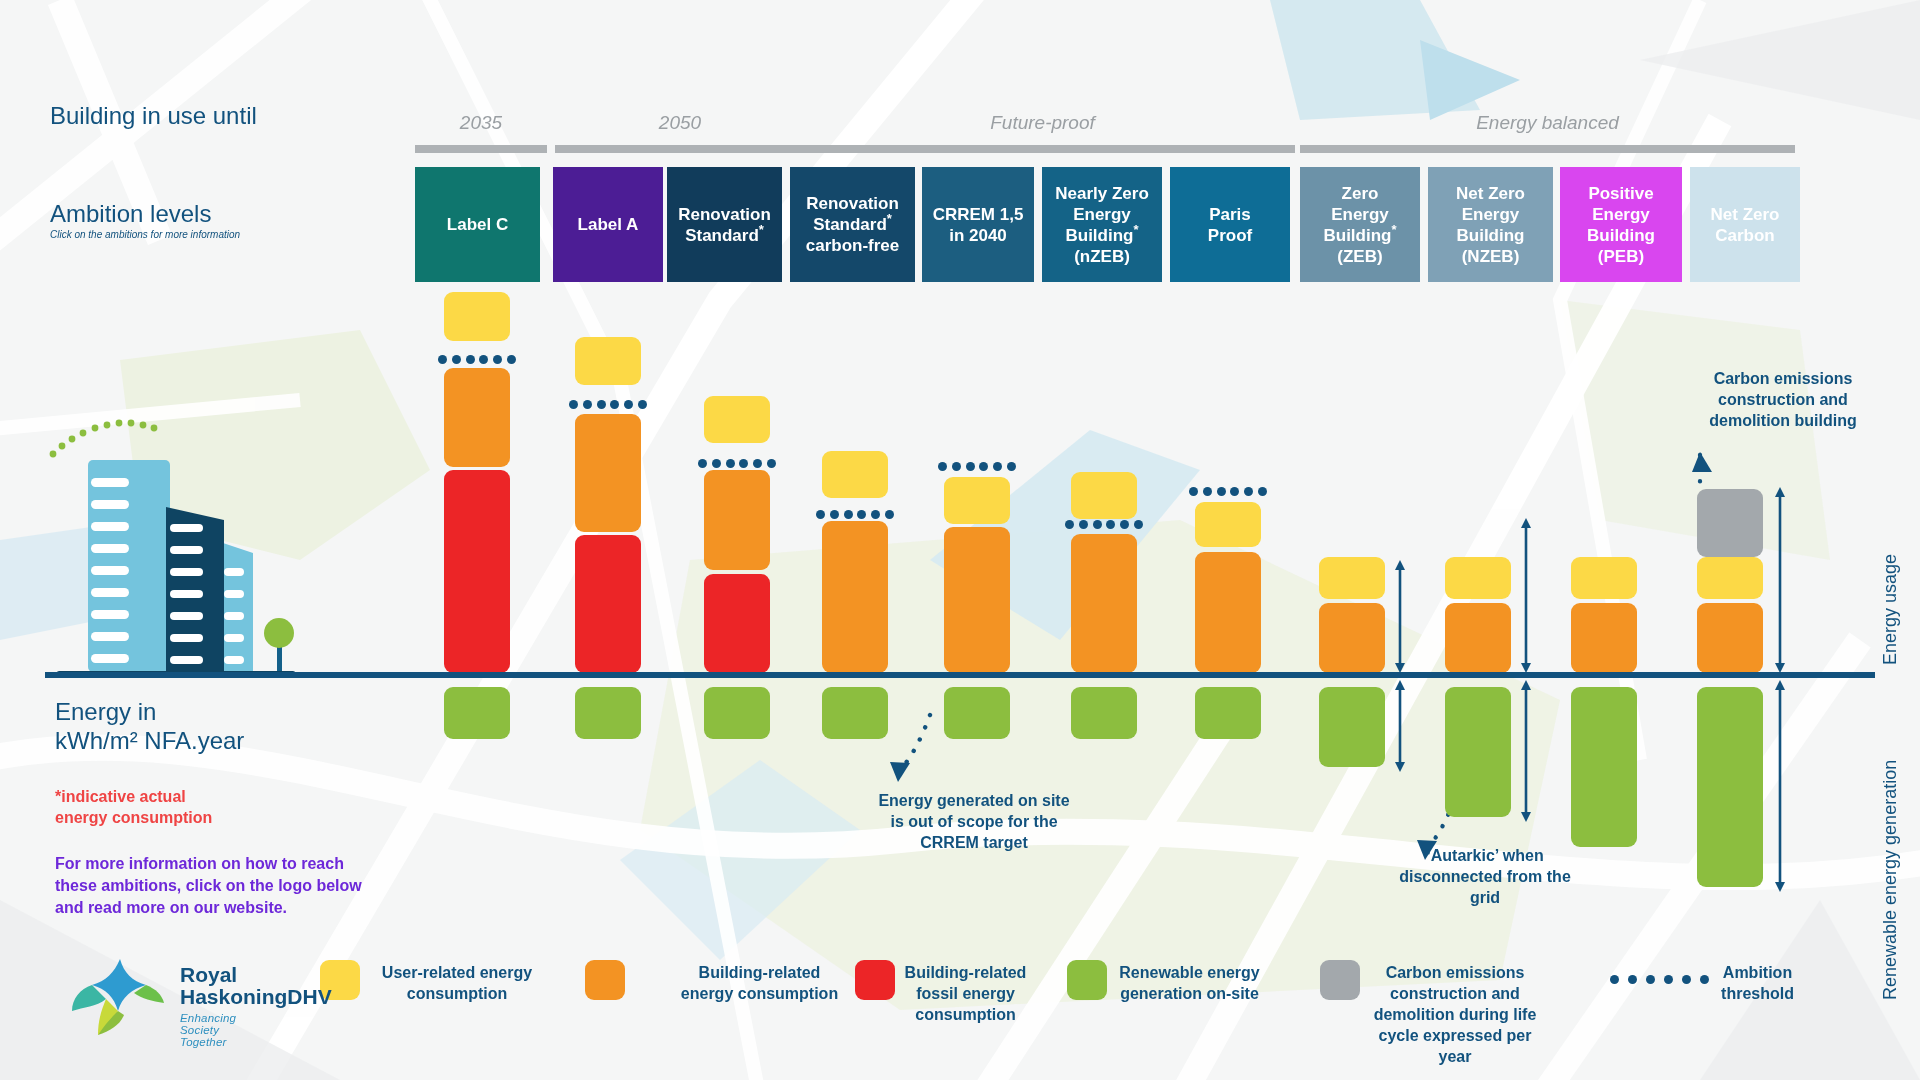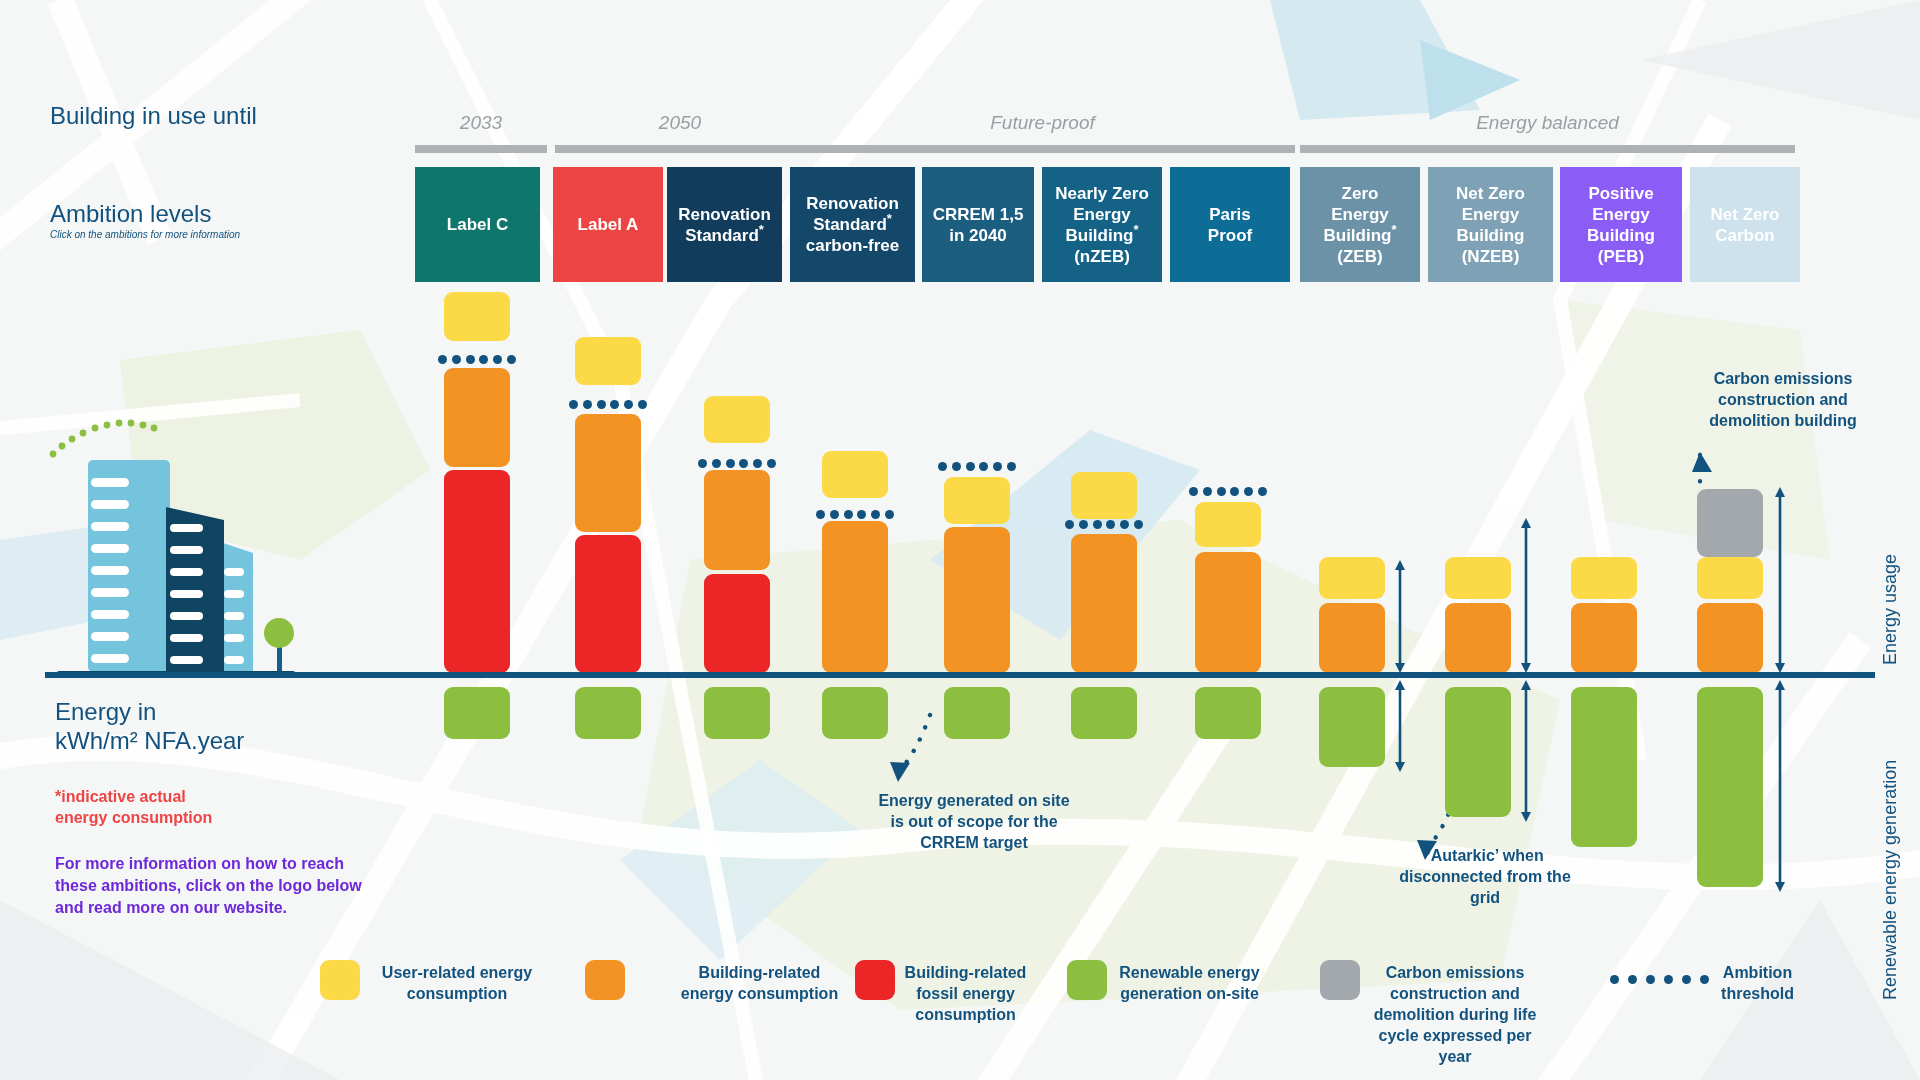--- a/index.html
+++ b/index.html
@@ -191,41 +191,41 @@
 
       <rect x="229" y="240" width="5" height="44" fill="#14608a"></rect>
       <circle cx="231" cy="243" r="15" fill="#8cbe3f"></circle>
 
       <rect x="8" y="281" width="240" height="7" rx="3.5" fill="#0f4462"></rect>
     </svg>
   </div>
 
   <div id="groups-layer">
       <div class="grp" style="left: 415px; top: 112px; width: 132px; height: 42px;">
-        <div class="ghead">2033</div>
+        <div class="ghead">2035</div>
         <div class="gline"></div>
       </div>
       <div class="grp" style="left: 555px; top: 112px; width: 250px; height: 42px;">
         <div class="ghead">2050</div>
         <div class="gline"></div>
       </div>
       <div class="grp" style="left: 790px; top: 112px; width: 505px; height: 42px;">
         <div class="ghead">Future-proof</div>
         <div class="gline"></div>
       </div>
       <div class="grp" style="left: 1300px; top: 112px; width: 495px; height: 42px;">
         <div class="ghead">Energy balanced</div>
         <div class="gline"></div>
       </div>
     </div>
   <div id="ambitions-layer">
       <div class="ambox" style="left: 415px; top: 167px; width: 125px; height: 115px; background: #0f766e;">
         <div>Label C</div>
       </div>
-      <div class="ambox" style="left: 553px; top: 167px; width: 110px; height: 115px; background: #ef4444;">
+      <div class="ambox" style="left: 553px; top: 167px; width: 110px; height: 115px; background: #4c1d95;">
         <div>Label A</div>
       </div>
       <div class="ambox" style="left: 667px; top: 167px; width: 115px; height: 115px; background: rgb(17, 60, 91);">
         <div>Renovation<br>Standard<sup>*</sup></div>
       </div>
       <div class="ambox" style="left: 790px; top: 167px; width: 125px; height: 115px; background: rgb(20, 72, 106);">
         <div>Renovation<br>Standard<sup>*</sup><br>carbon-free</div>
       </div>
       <div class="ambox" style="left: 922px; top: 167px; width: 112px; height: 115px; background: rgb(28, 94, 128);">
         <div>CRREM 1,5<br>in 2040</div>
@@ -235,21 +235,21 @@
       </div>
       <div class="ambox" style="left: 1170px; top: 167px; width: 120px; height: 115px; background: rgb(14, 109, 150);">
         <div>Paris<br>Proof</div>
       </div>
       <div class="ambox" style="left: 1300px; top: 167px; width: 120px; height: 115px; background: rgb(108, 146, 168);">
         <div>Zero<br>Energy<br>Building<sup>*</sup><br>(ZEB)</div>
       </div>
       <div class="ambox" style="left: 1428px; top: 167px; width: 125px; height: 115px; background: rgb(127, 161, 182);">
         <div>Net Zero<br>Energy<br>Building<br>(NZEB)</div>
       </div>
-      <div class="ambox" style="left: 1560px; top: 167px; width: 122px; height: 115px; background: #8b5cf6;">
+      <div class="ambox" style="left: 1560px; top: 167px; width: 122px; height: 115px; background: #d946ef;">
         <div>Positive<br>Energy<br>Building<br>(PEB)</div>
       </div>
       <div class="ambox" style="left: 1690px; top: 167px; width: 110px; height: 115px; background: rgb(205, 226, 236);">
         <div>Net Zero<br>Carbon</div>
       </div>
     </div>
   <div id="bars-layer">
       <div class="bar" style="left: 444px; top: 292px; width: 66px; height: 49px; background: rgb(252, 217, 70);"></div>
       <div class="bar" style="left: 444px; top: 368px; width: 66px; height: 99px; background: rgb(243, 147, 35);"></div>
       <div class="bar" style="left: 444px; top: 470px; width: 66px; height: 203px; background: rgb(236, 37, 39);"></div>
@@ -413,14 +413,27 @@
         <i></i>
       </div>
       <div class="lg-tx" style="left: 1700px; top: 962px; width: 115px;">Ambition threshold</div>
     </div>
 
   <div class="axis"></div>
 
   <div class="vlabel" style="left:1880px;top:560px;height:105px;">Energy usage</div>
   <div class="vlabel" style="left:1880px;top:700px;height:300px;">Renewable energy generation</div>
 
+  <div class="logo">
+    <svg width="110" height="82" viewBox="0 0 110 82">
+      <path d="M55 6 L66 30 L96 26 L74 46 L84 74 L55 58 L28 74 L38 46 L14 26 L44 30 Z" fill="none" stroke="#2e9bd0" stroke-width="0"></path>
+      <path d="M58 4 C52 18 44 26 30 30 C44 34 52 42 56 56 C60 42 70 34 84 30 C70 26 62 18 58 4 Z" fill="#2e9bd0"></path>
+      <path d="M30 30 C18 34 10 44 10 56 C22 52 34 52 44 44 Z" fill="#3bb6a4"></path>
+      <path d="M56 56 C46 62 38 70 36 80 C48 76 58 70 62 60 Z" fill="#8cbe3f"></path>
+      <path d="M84 30 C94 34 100 40 102 48 C90 46 80 44 72 38 Z" fill="#6cc04a"></path>
+      <path d="M44 44 C40 54 36 64 36 80 C44 68 52 60 56 56 Z" fill="#c8d93a"></path>
+    </svg>
+    <div class="logo-t1">Royal</div>
+    <div class="logo-t2">HaskoningDHV</div>
+    <div class="logo-t3">Enhancing Society Together</div>
+  </div>
 
 </div>
 
 </body></html>

